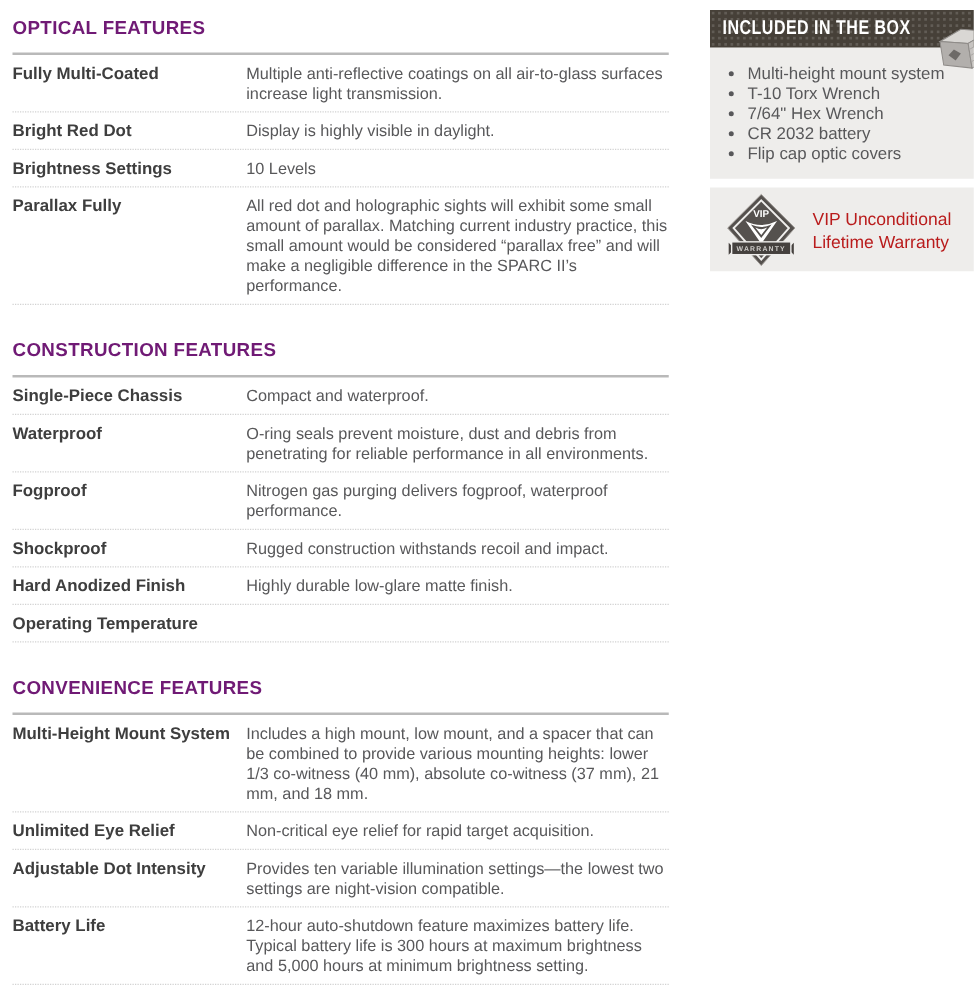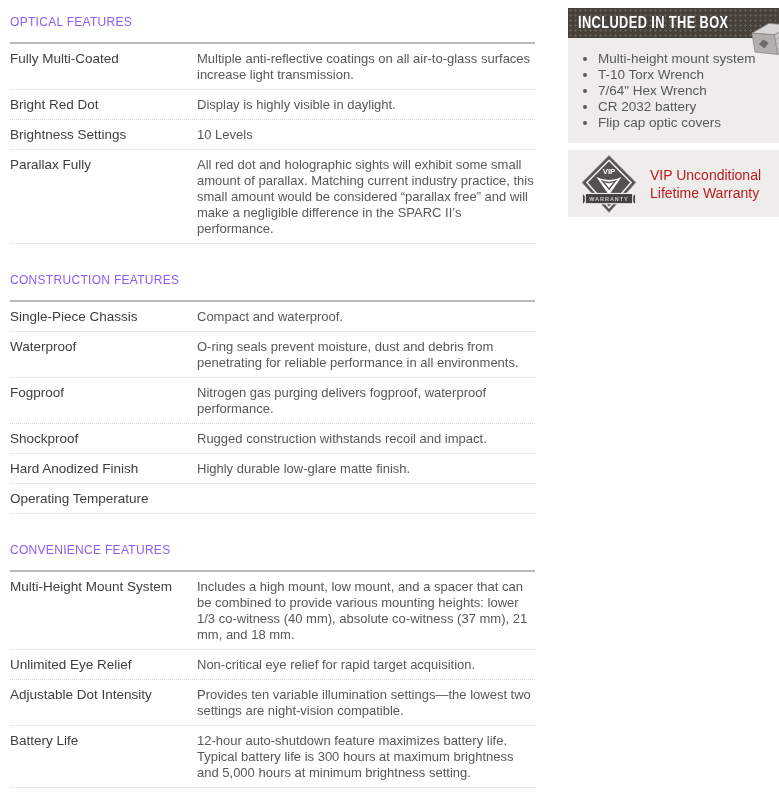--- a/index.html
+++ b/index.html
@@ -15,40 +15,40 @@
 
   
   .features-col {
     position: absolute;
     left: 10px; top: 8px;
     width: 525px;
   }
   .section { margin-bottom: 28px; }
   .section-title {
     margin: 0 0 11px 0;
-    font-size: 12px;
+    font-size: 15px;
     line-height: 17px;
-    font-weight: 400;
-    color: #8b5cf6;
+    font-weight: 700;
+    color: #701a75;
     letter-spacing: 0.3px;
   }
   .section:first-child .section-title { margin-top: 6px; }
   .feature-table { border-top: 2px solid #b9b9b9; }
   .feature-row {
     display: flex;
     padding: 7px 0 6px 0;
     border-bottom: 1px dotted #d2d2d2;
   }
   .feature-label {
     flex: none;
     width: 187px;
     padding-right: 10px;
     font-size: 13.5px;
     line-height: 16px;
-    font-weight: 400;
+    font-weight: 700;
     color: #3e3e3e;
   }
   .feature-desc {
     flex: 1;
     font-size: 13px;
     line-height: 16px;
     color: #58585a;
   }
 
   

